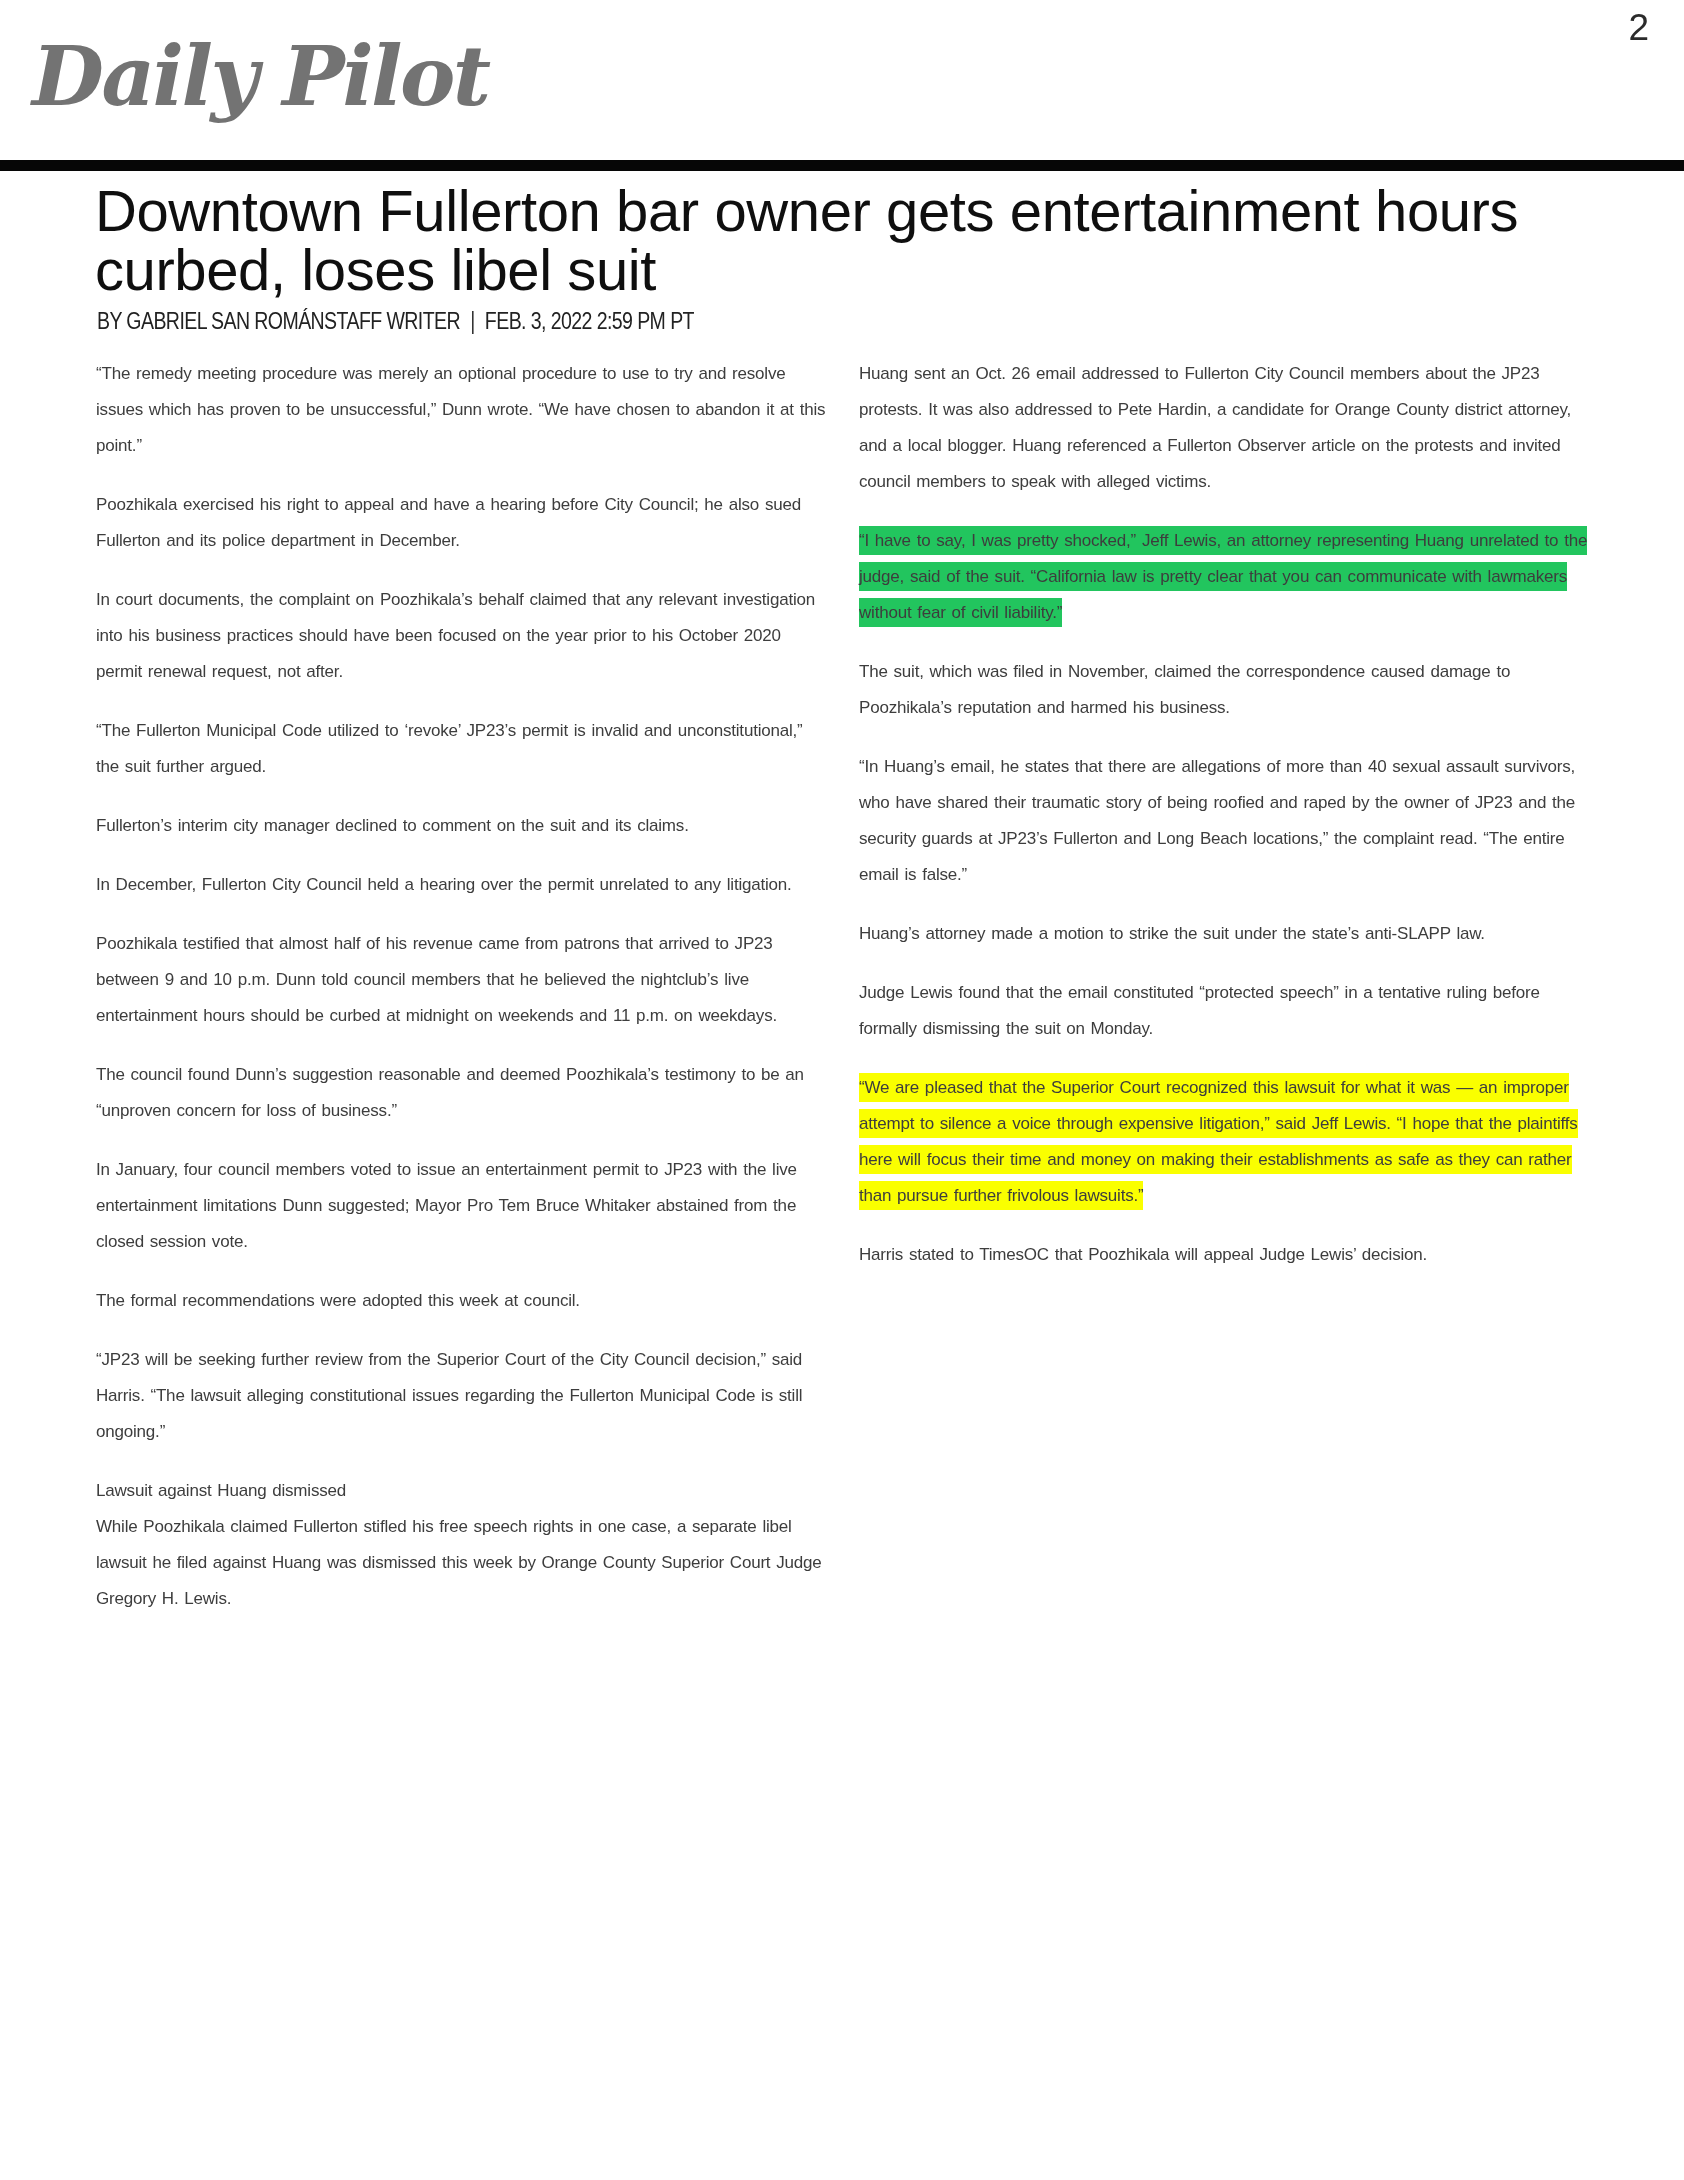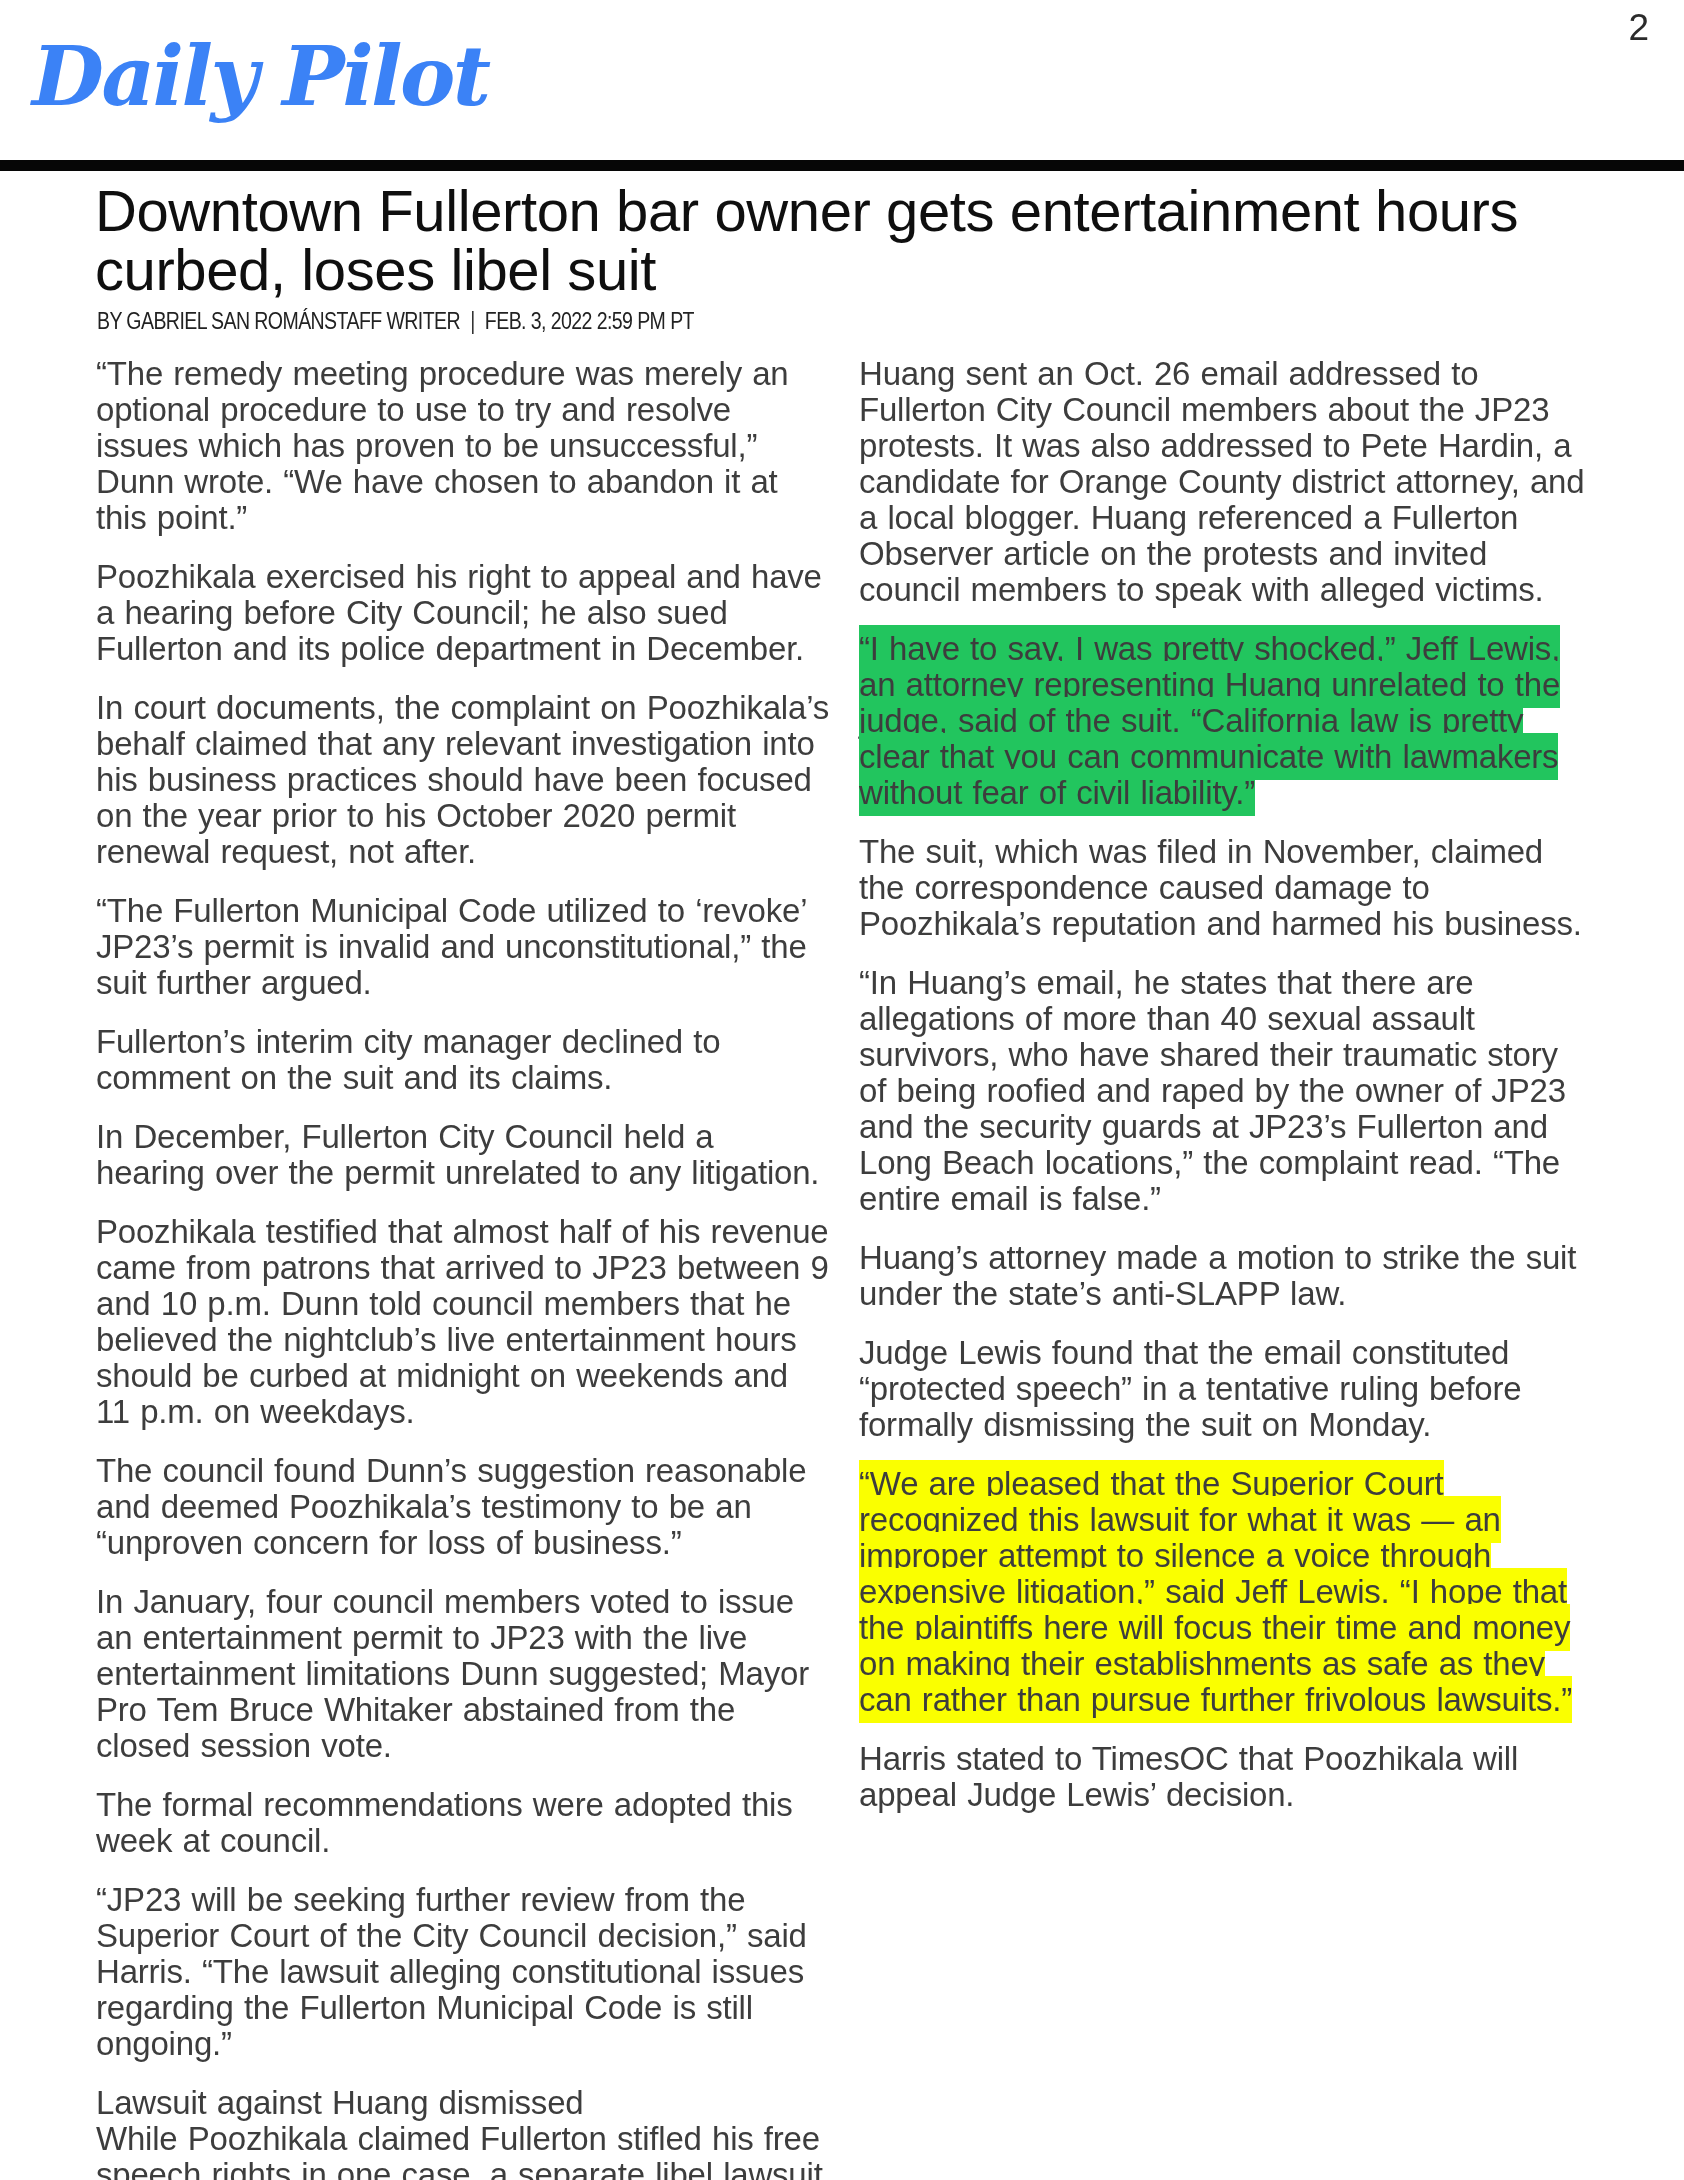--- a/index.html
+++ b/index.html
@@ -15,21 +15,21 @@
   .page-number {
     position: absolute; top: 6.8px; right: 36px;
     font-size: 37px; color: #2b2b2b;
   }
 
   .masthead {
     position: absolute; top: 29px; left: 32px;
     font-family: "DejaVu Serif", "Liberation Serif", serif;
     font-style: italic; font-weight: bold;
     font-size: 83px; line-height: 1.15;
-    color: #3b82f6; letter-spacing: -2.6px;
+    color: #737373; letter-spacing: -2.6px;
     white-space: nowrap;
   }
 
   .masthead-rule {
     position: absolute; top: 160px; left: 0;
     width: 1685px; height: 11px; background: #060606;
   }
 
   .headline {
     position: absolute; top: 181px; left: 95px; width: 1491px;
@@ -47,21 +47,21 @@
   .byline .sep { margin: 0 12px; color: #333; }
 
   .body-columns {
     position: absolute; top: 356px; left: 96px;
     display: flex; gap: 30px;
   }
   .col { width: 733px; }
 
   .para {
     margin: 0 0 23px 0;
-    font-size: 33px; line-height: 36px;
+    font-size: 17px; line-height: 36px;
     color: #3d3d3d; letter-spacing: -0.2px; word-spacing: 1.3px;
   }
   .subhead-line { display: block; }
 
   mark {
     color: inherit;
     padding: 5.1px 0;
     -webkit-box-decoration-break: clone;
     box-decoration-break: clone;
   }

